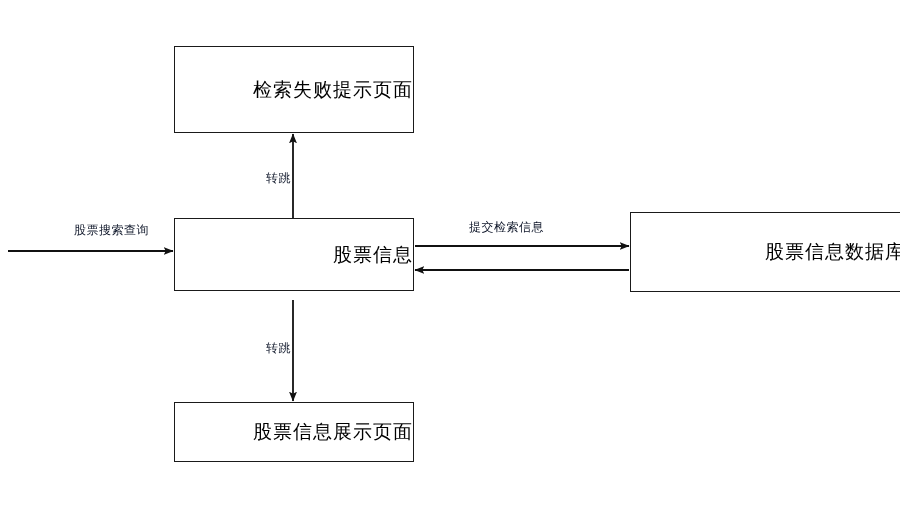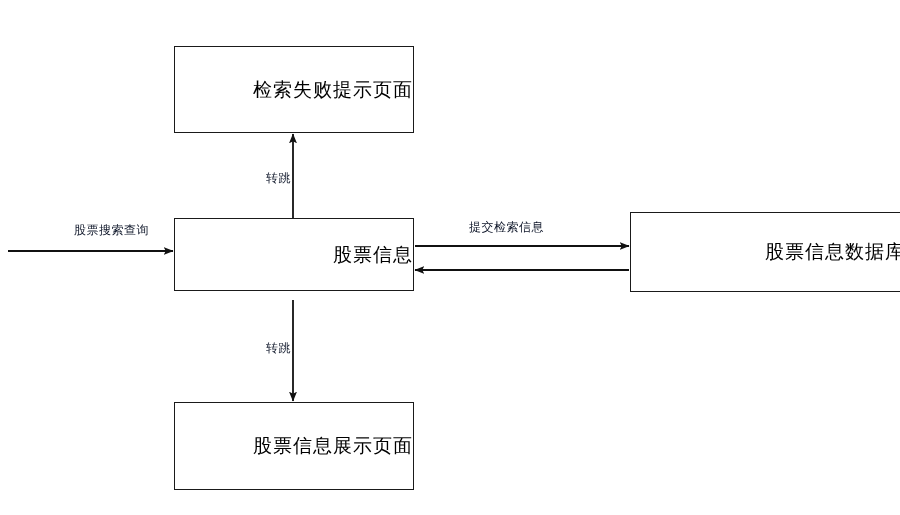--- a/index.html
+++ b/index.html
@@ -75,21 +75,21 @@
   </div>
 
   <div class="node" style="left:174px; top:218px; width:240px; height:73px;">
     <span>股票信息</span>
   </div>
 
   <div class="node" style="left:630px; top:212px; width:276px; height:80px;">
     <span>股票信息数据库</span>
   </div>
 
-  <div class="node" style="left:174px; top:402px; width:240px; height:88px;">
+  <div class="node" style="left:174px; top:402px; width:240px; height:60px;">
     <span>股票信息展示页面</span>
   </div>
 
   <div class="edge-label" style="left:30px; top:222px;margin-left:44px;">股票搜索查询</div>
 
   <div class="edge-label" style="left:266px; top:170px;">转跳</div>
 
   <div class="edge-label" style="left:266px; top:340px;">转跳</div>
 
   <div class="edge-label" style="left:469px; top:219px;">提交检索信息</div>

